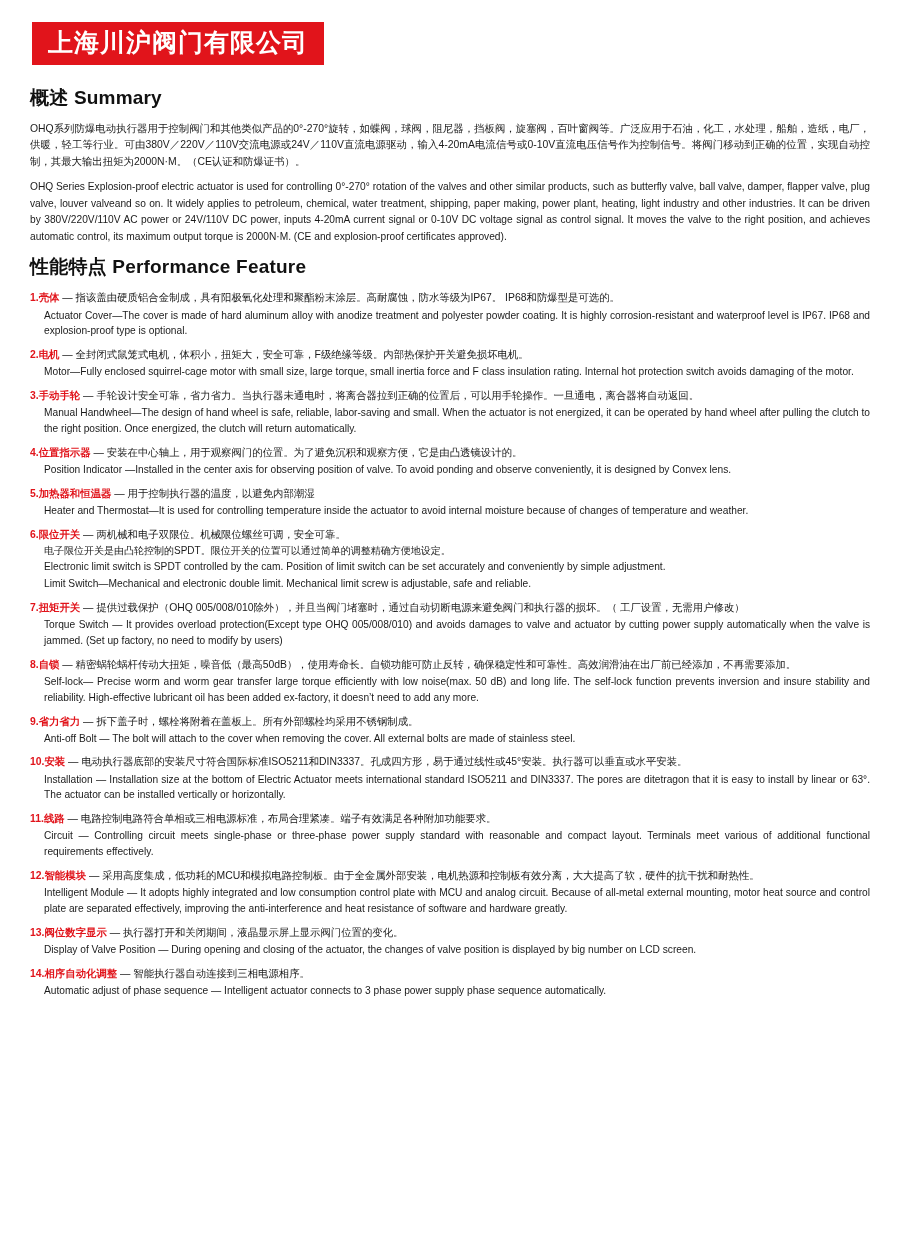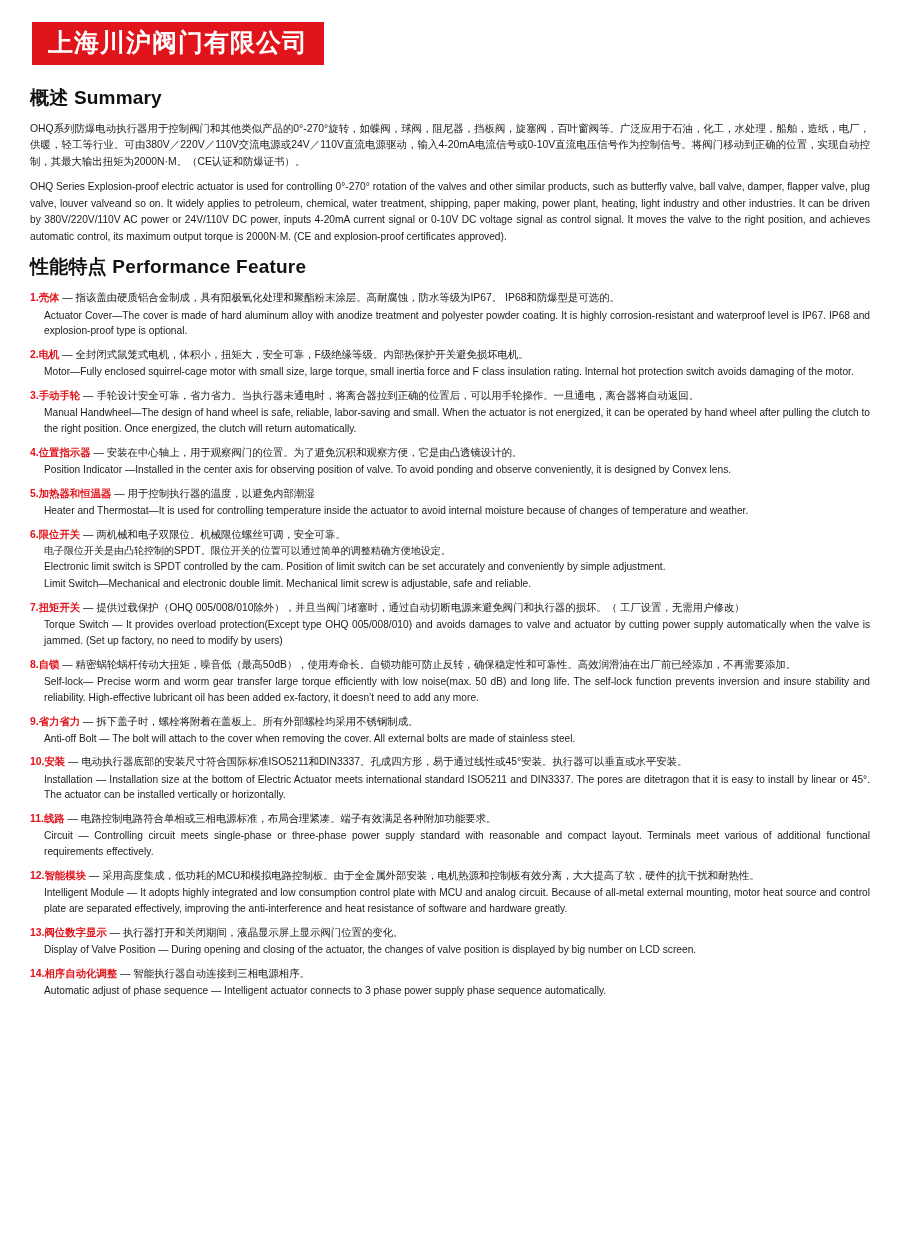--- a/index.html
+++ b/index.html
@@ -140,21 +140,21 @@
       <li class="feature">
         <div class="cn-line"><span class="num">8.</span><span class="kw">自锁</span><span> — 精密蜗轮蜗杆传动大扭矩，噪音低（最高50dB），使用寿命长。自锁功能可防止反转，确保稳定性和可靠性。高效润滑油在出厂前已经添加，不再需要添加。</span></div>
         <div class="en-line">Self-lock— Precise worm and worm gear transfer large torque efficiently with low noise(max. 50 dB) and long life. The self-lock function prevents inversion and insure stability and reliability. High-effective lubricant oil has been added ex-factory, it doesn’t need to add any more.</div>
       </li>
       <li class="feature">
         <div class="cn-line"><span class="num">9.</span><span class="kw">省力省力</span><span> — 拆下盖子时，螺栓将附着在盖板上。所有外部螺栓均采用不锈钢制成。</span></div>
         <div class="en-line">Anti-off Bolt — The bolt will attach to the cover when removing the cover. All external bolts are made of stainless steel.</div>
       </li>
       <li class="feature">
         <div class="cn-line"><span class="num">10.</span><span class="kw">安装</span><span> — 电动执行器底部的安装尺寸符合国际标准ISO5211和DIN3337。孔成四方形，易于通过线性或45°安装。执行器可以垂直或水平安装。</span></div>
-        <div class="en-line">Installation — Installation size at the bottom of Electric Actuator meets international standard ISO5211 and DIN3337. The pores are ditetragon that it is easy to install by linear or 45°. The actuator can be installed vertically or horizontally.</div>
+        <div class="en-line">Installation — Installation size at the bottom of Electric Actuator meets international standard ISO5211 and DIN3337. The pores are ditetragon that it is easy to install by linear or 63°. The actuator can be installed vertically or horizontally.</div>
       </li>
       <li class="feature">
         <div class="cn-line"><span class="num">11.</span><span class="kw">线路</span><span> — 电路控制电路符合单相或三相电源标准，布局合理紧凑。端子有效满足各种附加功能要求。</span></div>
         <div class="en-line">Circuit — Controlling circuit meets single-phase or three-phase power supply standard with reasonable and compact layout. Terminals meet various of additional functional requirements effectively.</div>
       </li>
       <li class="feature">
         <div class="cn-line"><span class="num">12.</span><span class="kw">智能模块</span><span> — 采用高度集成，低功耗的MCU和模拟电路控制板。由于全金属外部安装，电机热源和控制板有效分离，大大提高了软，硬件的抗干扰和耐热性。</span></div>
         <div class="en-line">Intelligent Module — It adopts highly integrated and low consumption control plate with MCU and analog circuit. Because of all-metal external mounting, motor heat source and control plate are separated effectively, improving the anti-interference and heat resistance of software and hardware greatly.</div>
       </li>
       <li class="feature">

